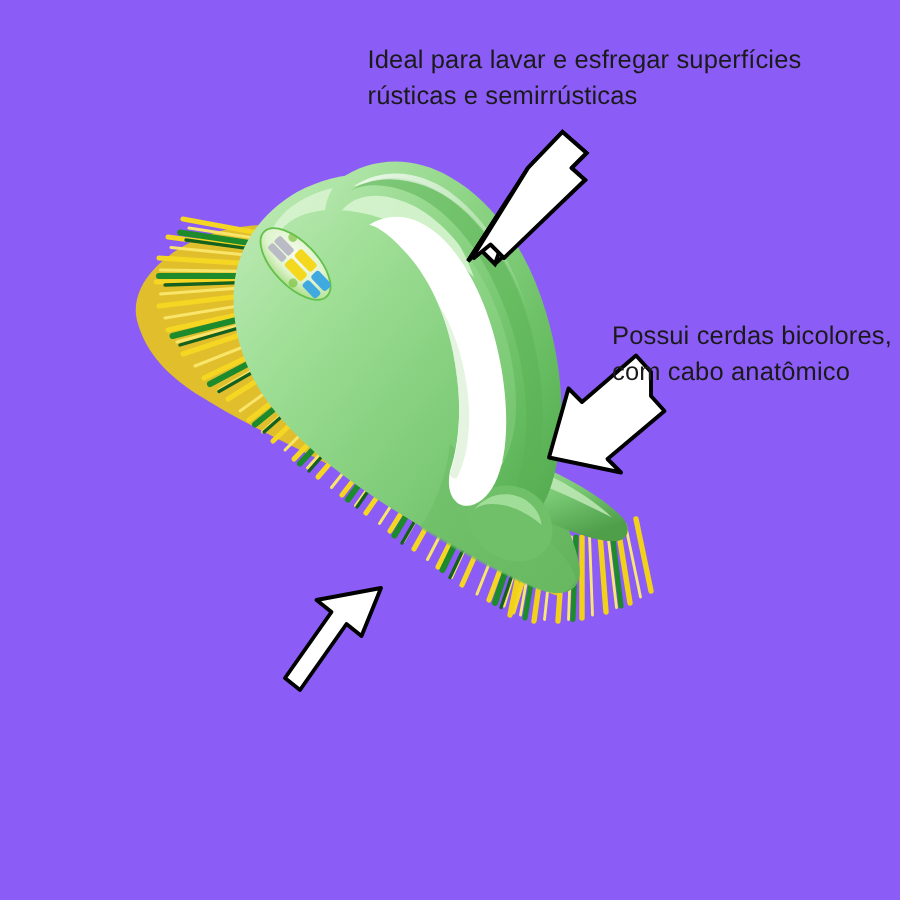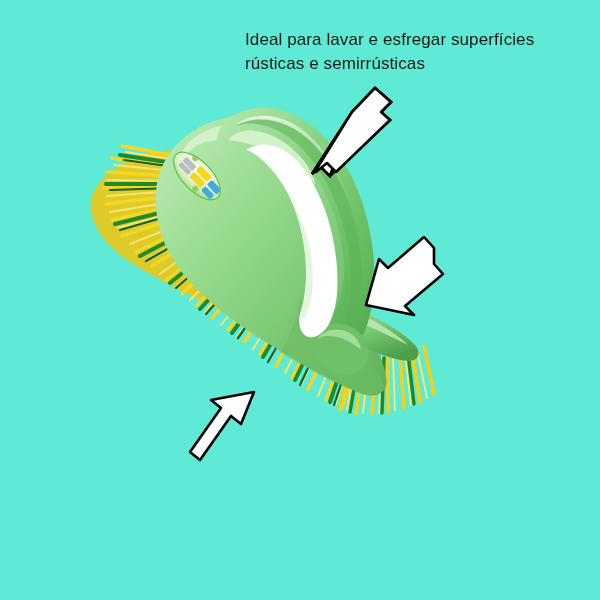--- a/index.html
+++ b/index.html
@@ -7,21 +7,21 @@
     padding: 0;
     background: #ffffff;
   }
   body {
     font-family: "Liberation Sans", sans-serif;
   }
   #page {
     position: relative;
     width: 600px;
     height: 600px;
-    background: #5eead4;
+    background: #8b5cf6;
     overflow: hidden;
   }
   .annotation {
     position: absolute;
     color: #1a1a1a;
     font-family: "Liberation Sans", sans-serif;
     font-size: 17px;
     line-height: 24px;
     white-space: pre-line;
     letter-spacing: 0.1px;
@@ -328,15 +328,16 @@
       <path d="M434,264 L443,274 L405,306 L414,315 L366,305 L379,259 L388,268 L424,237 L434,248 Z" fill="#ffffff" stroke="#000000" stroke-width="2.6" stroke-linejoin="round"></path>
     </g>
 
     <g>
       <path d="M254,392 L241,424 L231,416 L200,460 L190,452 L221,408 L211,400 Z" fill="#ffffff" stroke="#000000" stroke-width="2.6" stroke-linejoin="round"></path>
     </g>
   </svg>
 
   <div class="annotation" id="callout-top">Ideal para lavar e esfregar superfícies rústicas e semirrústicas</div>
 
+  <div class="annotation" id="callout-right">Possui cerdas bicolores, com cabo anatômico</div>
 
 
 </div>
 
 </body></html>

